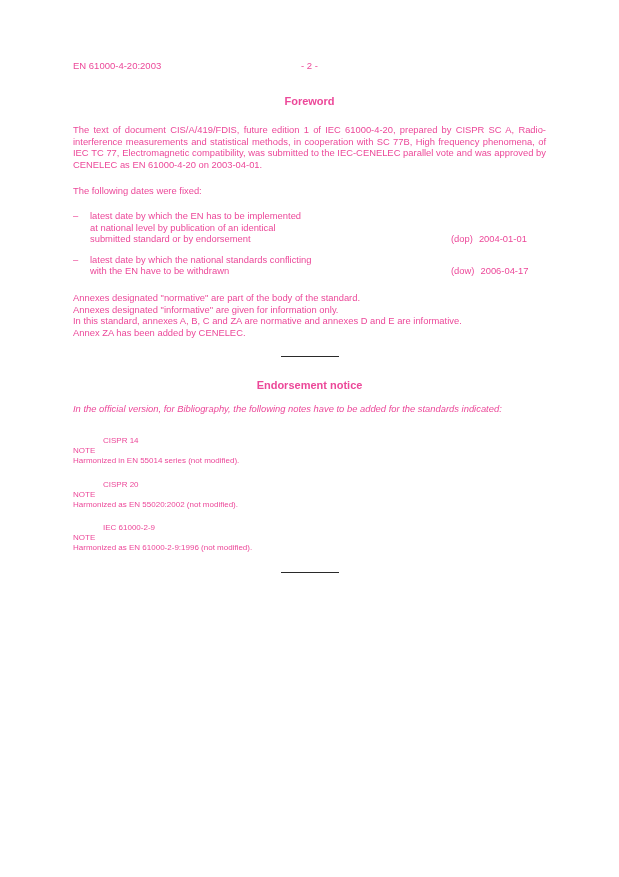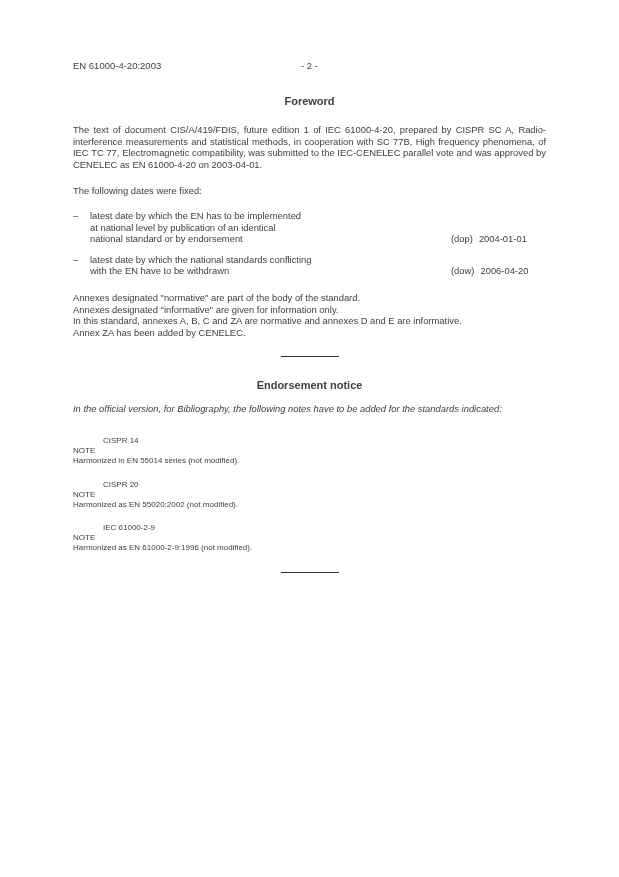--- a/index.html
+++ b/index.html
@@ -2,21 +2,21 @@
 <html><head>
 <meta charset="utf-8">
 <style>
   html, body { margin: 0; padding: 0; background: #ffffff; }
   .page {
     position: relative;
     width: 619px;
     height: 877px;
     background: #ffffff;
     font-family: "Liberation Sans", "DejaVu Sans", sans-serif;
-    color: #404040;
+    color: #ec4899;
     overflow: hidden;
   }
   .content {
     position: absolute;
     left: 73px;
     top: 0;
     width: 473px;
   }
   .header-row {
     position: relative;
@@ -97,29 +97,29 @@
     <div class="section-title">Foreword</div>
 
     <p class="body-para">The text of document CIS/A/419/FDIS, future edition 1 of IEC 61000-4-20, prepared by CISPR SC A, Radio-interference measurements and statistical methods, in cooperation with SC 77B, High frequency phenomena, of IEC TC 77, Electromagnetic compatibility, was submitted to the IEC-CENELEC parallel vote and was approved by CENELEC as EN 61000-4-20 on 2003-04-01.</p>
 
     <p class="body-para dates-intro">The following dates were fixed:</p>
 
     <div class="date-item">
       <span class="bullet">–</span>
       <div>latest date by which the EN has to be implemented</div>
       <div>at national level by publication of an identical</div>
-      <div>national standard or by endorsement</div>
+      <div>submitted standard or by endorsement</div>
       <span class="date-value"><span>(dop)</span><span class="date-date">2004-01-01</span></span>
     </div>
 
     <div class="date-item second">
       <span class="bullet">–</span>
       <div>latest date by which the national standards conflicting</div>
       <div>with the EN have to be withdrawn</div>
-      <span class="date-value"><span>(dow)</span><span class="date-date">2006-04-20</span></span>
+      <span class="date-value"><span>(dow)</span><span class="date-date">2006-04-17</span></span>
     </div>
 
     <div class="annex-block">
       <div>Annexes designated "normative" are part of the body of the standard.</div>
       <div>Annexes designated "informative" are given for information only.</div>
       <div>In this standard, annexes A, B, C and ZA are normative and annexes D and E are informative.</div>
       <div>Annex ZA has been added by CENELEC.</div>
     </div>
 
     <div class="divider"></div>

